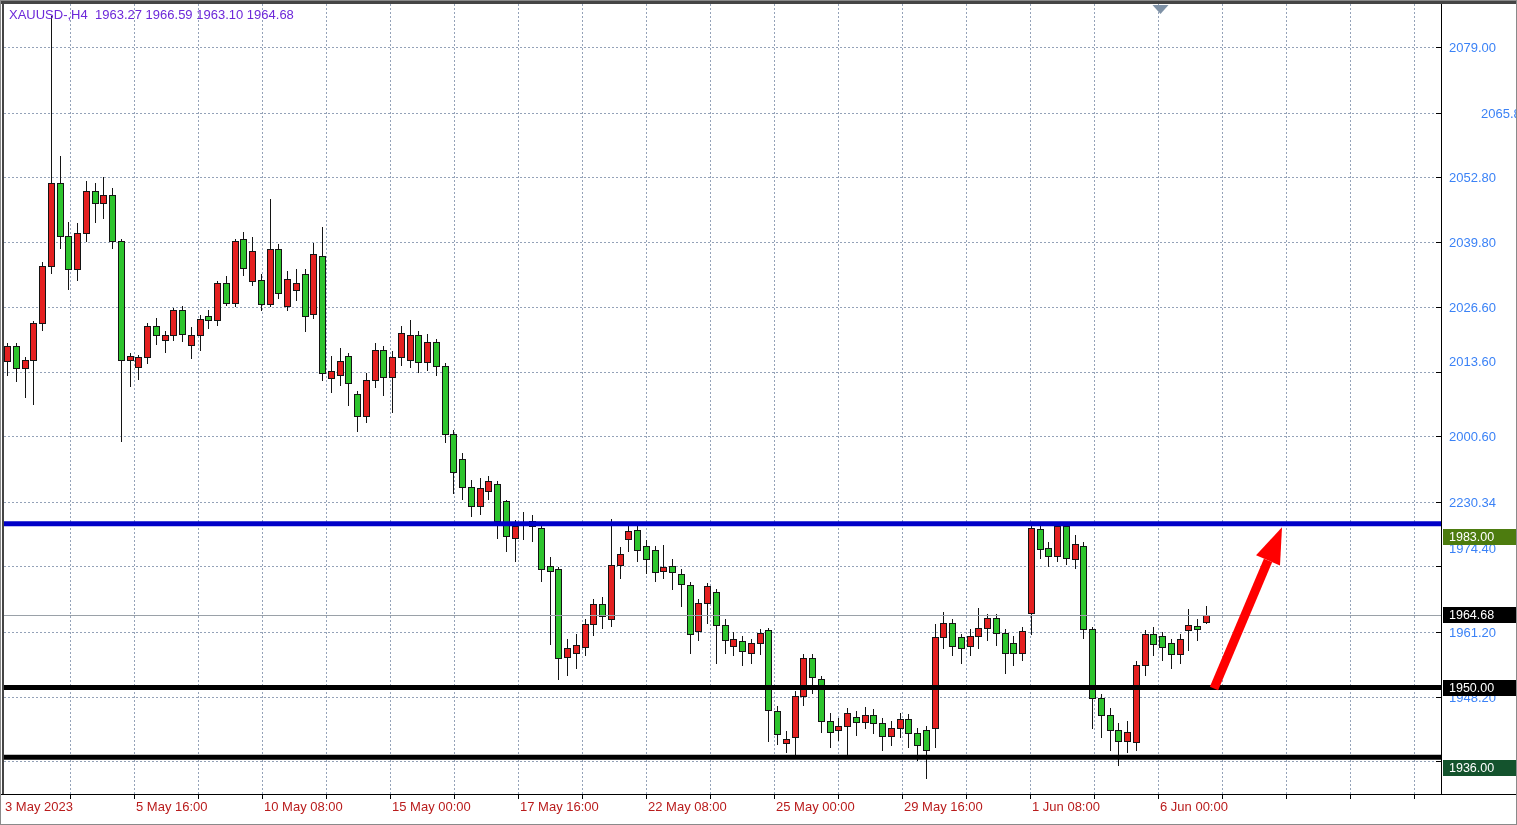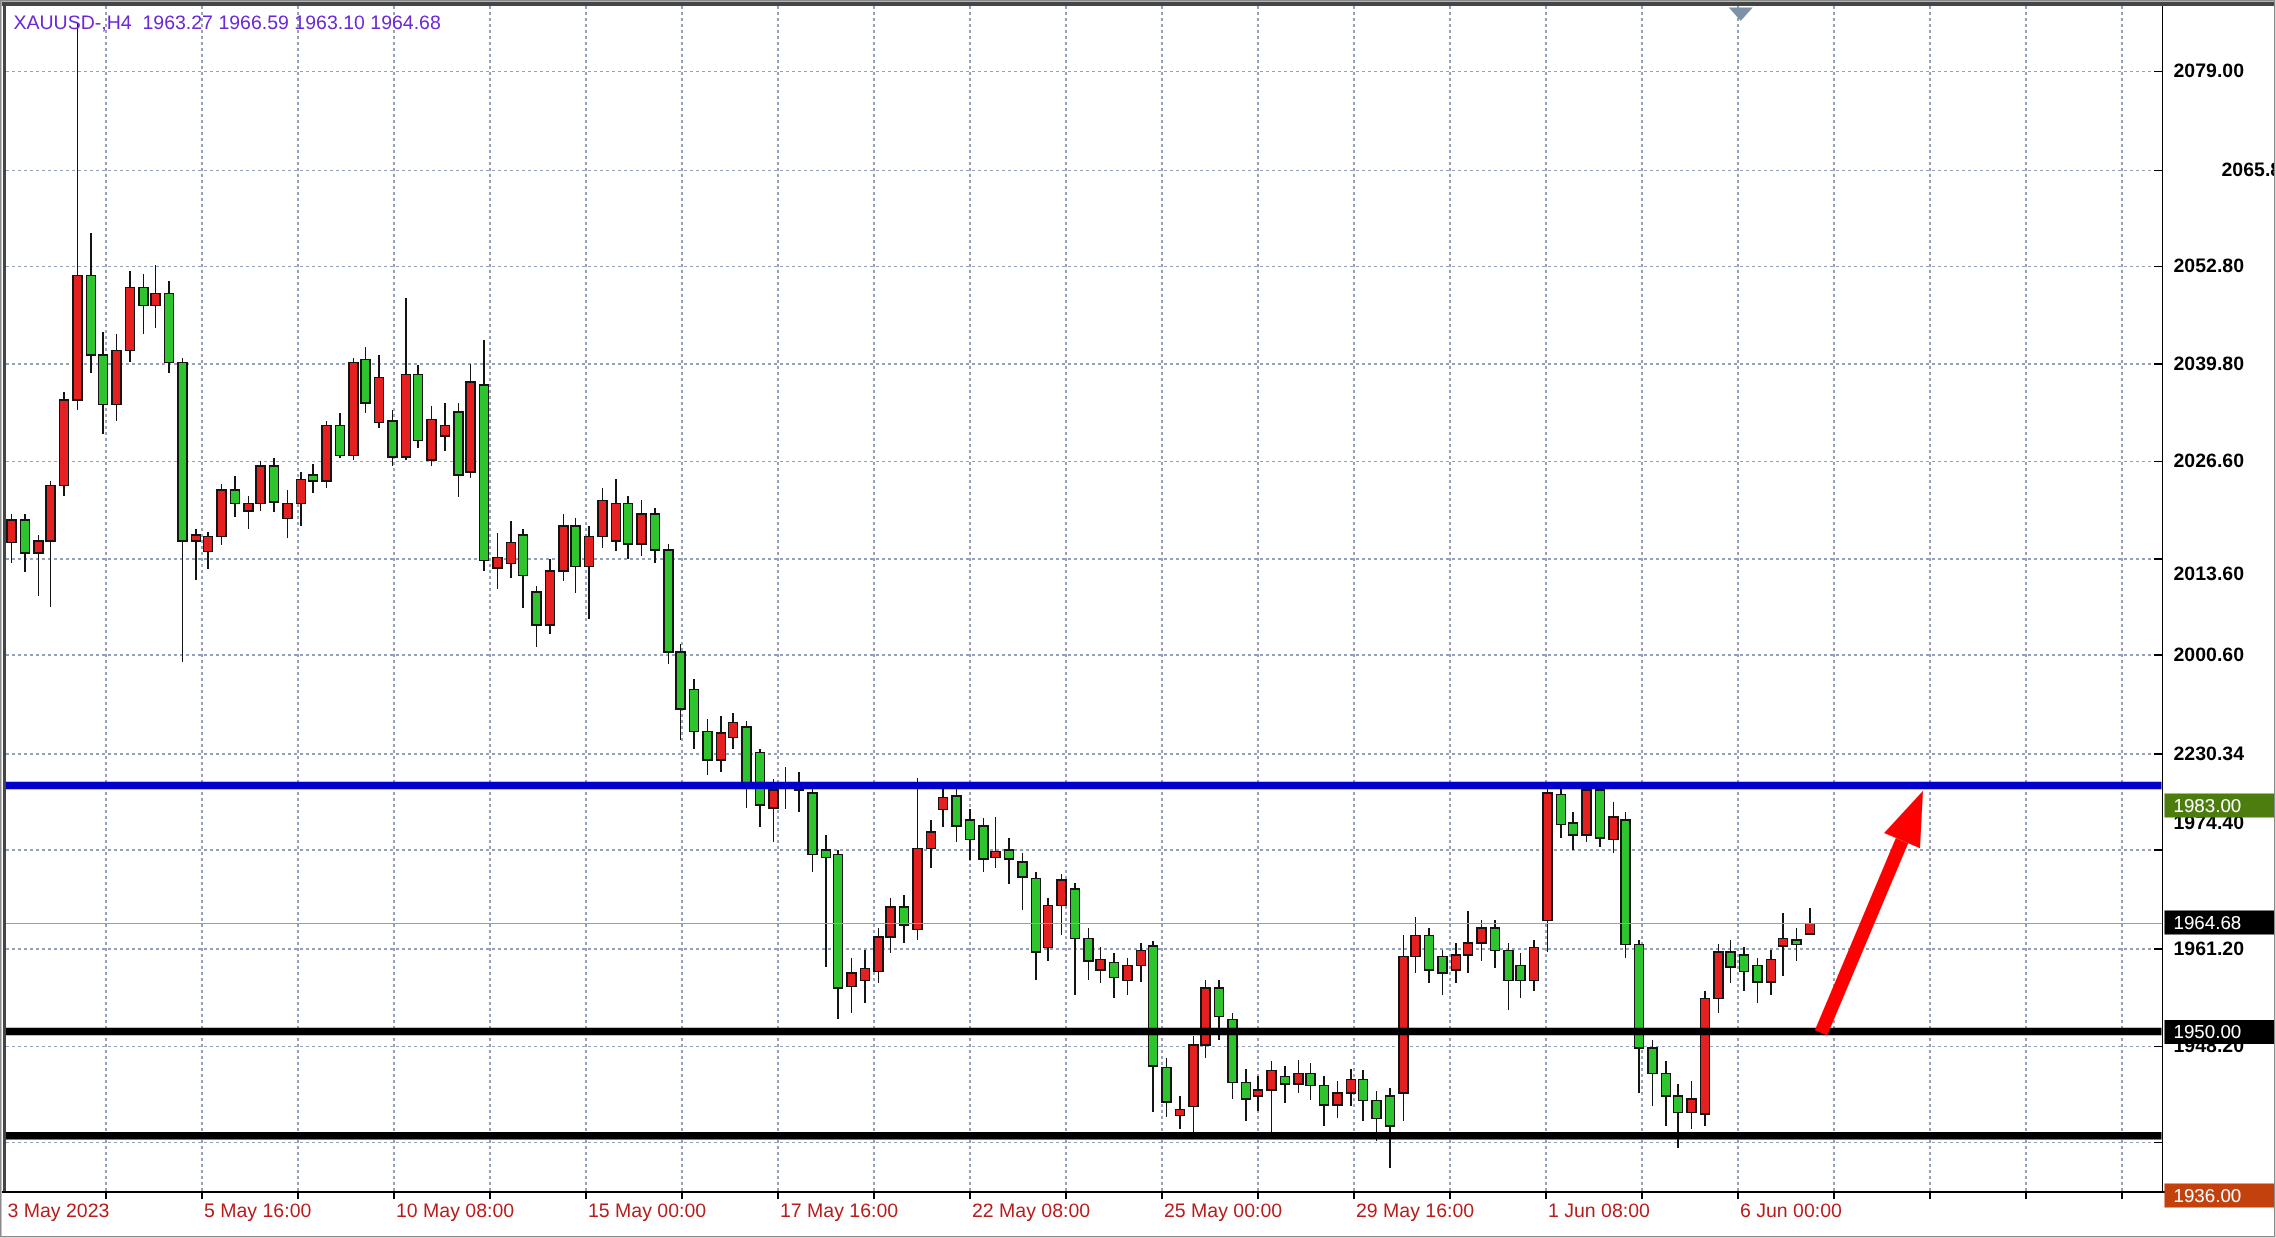--- a/index.html
+++ b/index.html
@@ -8,21 +8,21 @@
     font-family:"Liberation Sans", sans-serif;overflow:hidden;
     border:1px solid #8a8a8a;box-sizing:border-box;
   }
   #chart-svg{position:absolute;left:0;top:0;}
   .hdr{
     position:absolute;left:8px;top:6px;font-size:13px;color:#6d28d9;
     white-space:pre;z-index:5;
   }
   .price-label{
     position:absolute;left:1448px;transform:translateY(-50%);
-    font-size:13px;color:#000000;white-space:nowrap;z-index:2;font-weight:bold;
+    font-size:13px;color:#3b82f6;white-space:nowrap;z-index:2;
   }
   .price-badge{
     position:absolute;left:1442px;width:75px;height:16px;line-height:16px;
     transform:translateY(-50%);color:#fff;font-size:12.5px;padding-left:6px;
     box-sizing:border-box;z-index:3;white-space:nowrap;
   }
   .time-label{
     position:absolute;top:798px;font-size:13px;color:#b91c1c;white-space:nowrap;
   }
 </style>
@@ -403,30 +403,30 @@
   </svg>
 
   <div class="hdr"><span>XAUUSD-,H4</span><span>  </span><span>1963.27</span><span> </span><span>1966.59</span><span> </span><span>1963.10</span><span> </span><span>1964.68</span></div>
 
   <div id="price-axis">
       <div class="price-label" style="top: 46px;">2079.00</div>
       <div class="price-label" style="top: 111.551px; margin-left: 32px;">2065.80</div>
       <div class="price-label" style="top: 176.109px;">2052.80</div>
       <div class="price-label" style="top: 240.667px;">2039.80</div>
       <div class="price-label" style="top: 306.218px;">2026.60</div>
-      <div class="price-label" style="top: 381px;">2013.60</div>
+      <div class="price-label" style="top: 360px;">2013.60</div>
       <div class="price-label" style="top: 435.334px;">2000.60</div>
       <div class="price-label" style="top: 500.886px;">2230.34</div>
       <div class="price-label" style="top: 547px;">1974.40</div>
       <div class="price-label" style="top: 630.995px;">1961.20</div>
       <div class="price-label" style="top: 695.553px;">1948.20</div>
       <div class="price-badge" style="top: 536px; background: #4d7c0f;">1983.00</div>
       <div class="price-badge" style="top: 613.713px; background: rgb(0, 0, 0);">1964.68</div>
       <div class="price-badge" style="top: 686.614px; background: rgb(0, 0, 0);">1950.00</div>
-      <div class="price-badge" style="top: 796px; background: #c2410c;">1936.00</div>
+      <div class="price-badge" style="top: 767px; background: #14532d;">1936.00</div>
     </div>
   <div id="time-axis">
       <div class="time-label" style="left: 4px;">3 May 2023</div>
       <div class="time-label" style="left: 135px; text-align: right;">5 May 16:00</div>
       <div class="time-label" style="left: 263px;">10 May 08:00</div>
       <div class="time-label" style="left: 391px;">15 May 00:00</div>
       <div class="time-label" style="left: 519px;">17 May 16:00</div>
       <div class="time-label" style="left: 647px;">22 May 08:00</div>
       <div class="time-label" style="left: 775px;">25 May 00:00</div>
       <div class="time-label" style="left: 903px;">29 May 16:00</div>

